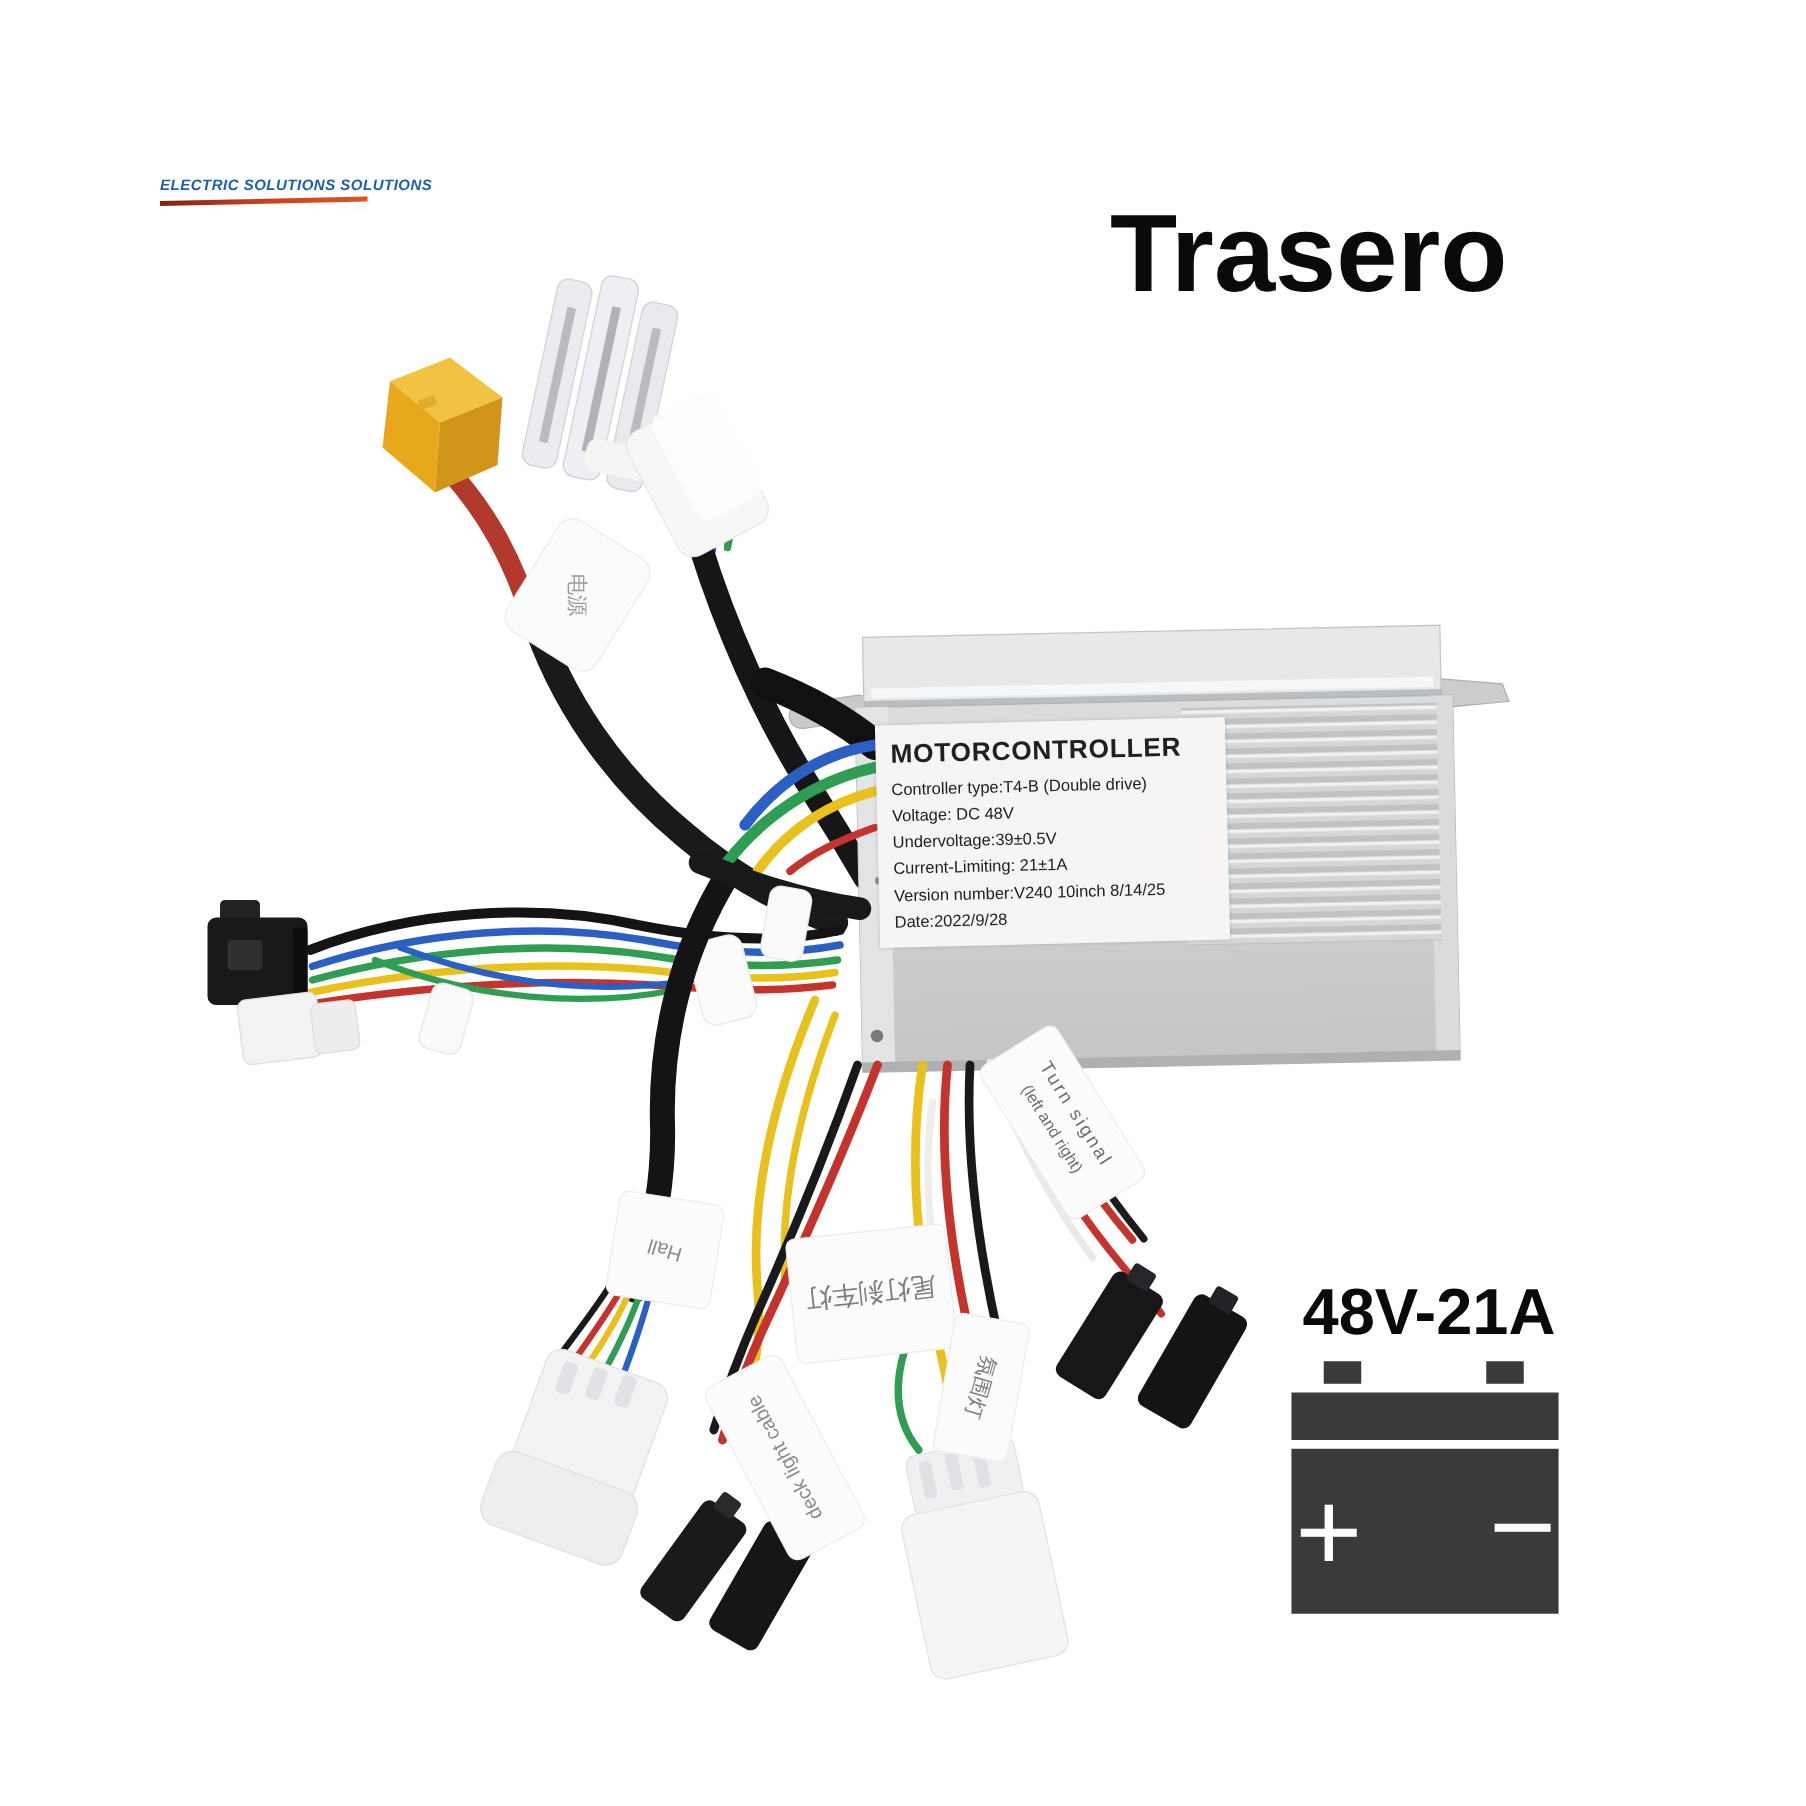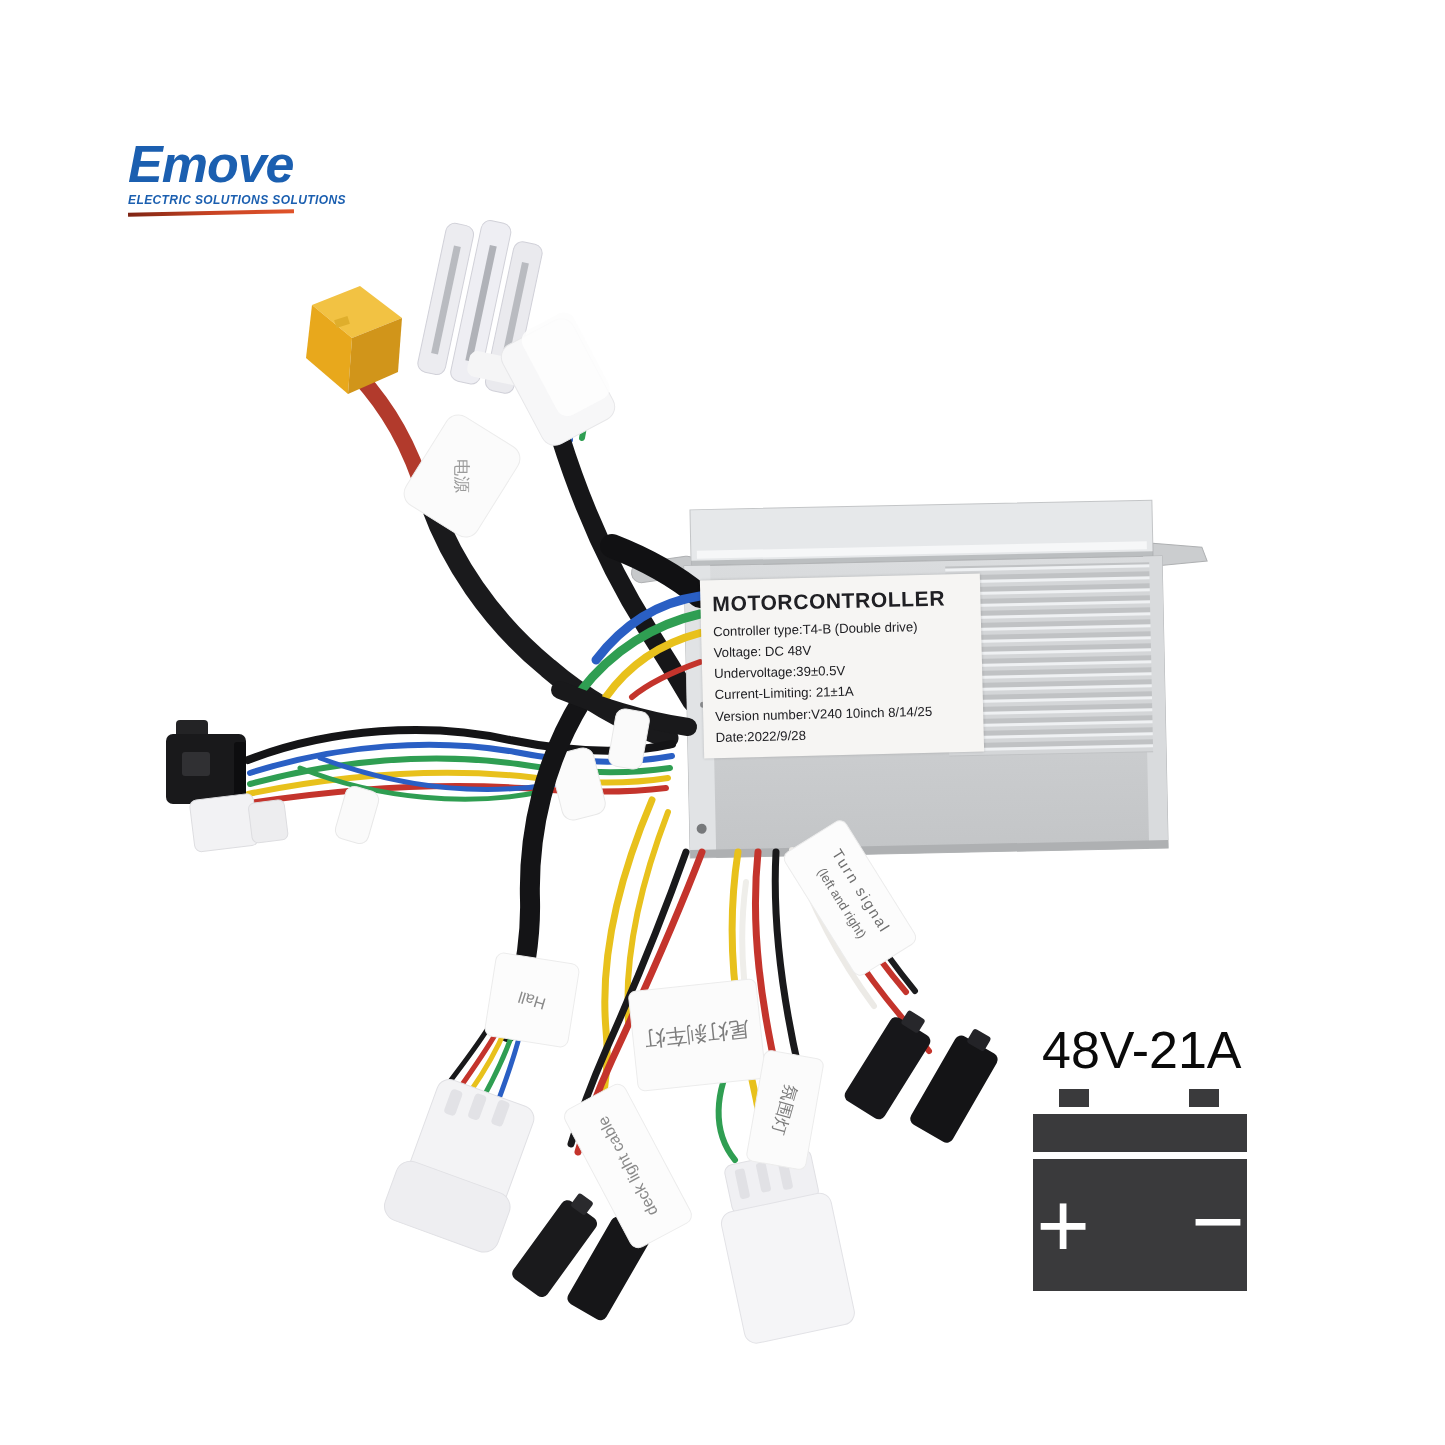--- a/index.html
+++ b/index.html
@@ -12,35 +12,35 @@
   .logo .rule{width:166px;height:4px;margin-top:4px;transform:rotate(-1.2deg);
               background:linear-gradient(90deg,#7e2413,#c84323,#e0532a);}
   
   .title{position:absolute;left:888px;top:152px;font-size:88px;font-weight:700;color:#0a0a0a;letter-spacing:0px;}
   
   .speclabel{position:absolute;left:702px;top:577px;width:258px;background:#f6f5f3;color:#202024;
              padding:12px 10px 10px 12px;transform:rotate(-1.4deg);box-shadow:0 0 3px rgba(0,0,0,.18);}
   .speclabel .h{font-size:21px;font-weight:700;letter-spacing:.6px;margin-bottom:5px;}
   .speclabel .ln{font-size:13.2px;line-height:1.6;white-space:nowrap;}
   
-  .rating{position:absolute;left:1042px;top:1020px;font-size:52px;font-weight:400;color:#0a0a0a;text-align:center;}
+  .rating{position:absolute;left:1042px;top:1020px;font-size:52px;font-weight:700;color:#0a0a0a;text-align:center;}
   .photo{position:absolute;left:0;top:0;}
   .batt{position:absolute;left:1033px;top:1086px;}
 </style>
 </head>
 <body>
 
 <div class="canvas">
 
   <div class="logo">
-    <div class="name">Emove</div>
     <div class="tag">ELECTRIC SOLUTIONS SOLUTIONS</div>
     <div class="rule"></div>
   </div>
 
+  <div class="title">Trasero</div>
 
   <svg class="photo" width="1445" height="1445" viewBox="0 0 1445 1445">
     <defs>
       <linearGradient id="gradSilver" x1="0" y1="0" x2="0" y2="1">
         <stop offset="0" stop-color="#dadcde"></stop>
           <stop offset=".45" stop-color="#cfd1d3"></stop>
         <stop offset="1" stop-color="#c3c5c7"></stop>
       </linearGradient>
       <pattern id="finPat" patternUnits="userSpaceOnUse" width="204" height="12">
         <rect width="204" height="5" fill="#c0c2c4"></rect>

